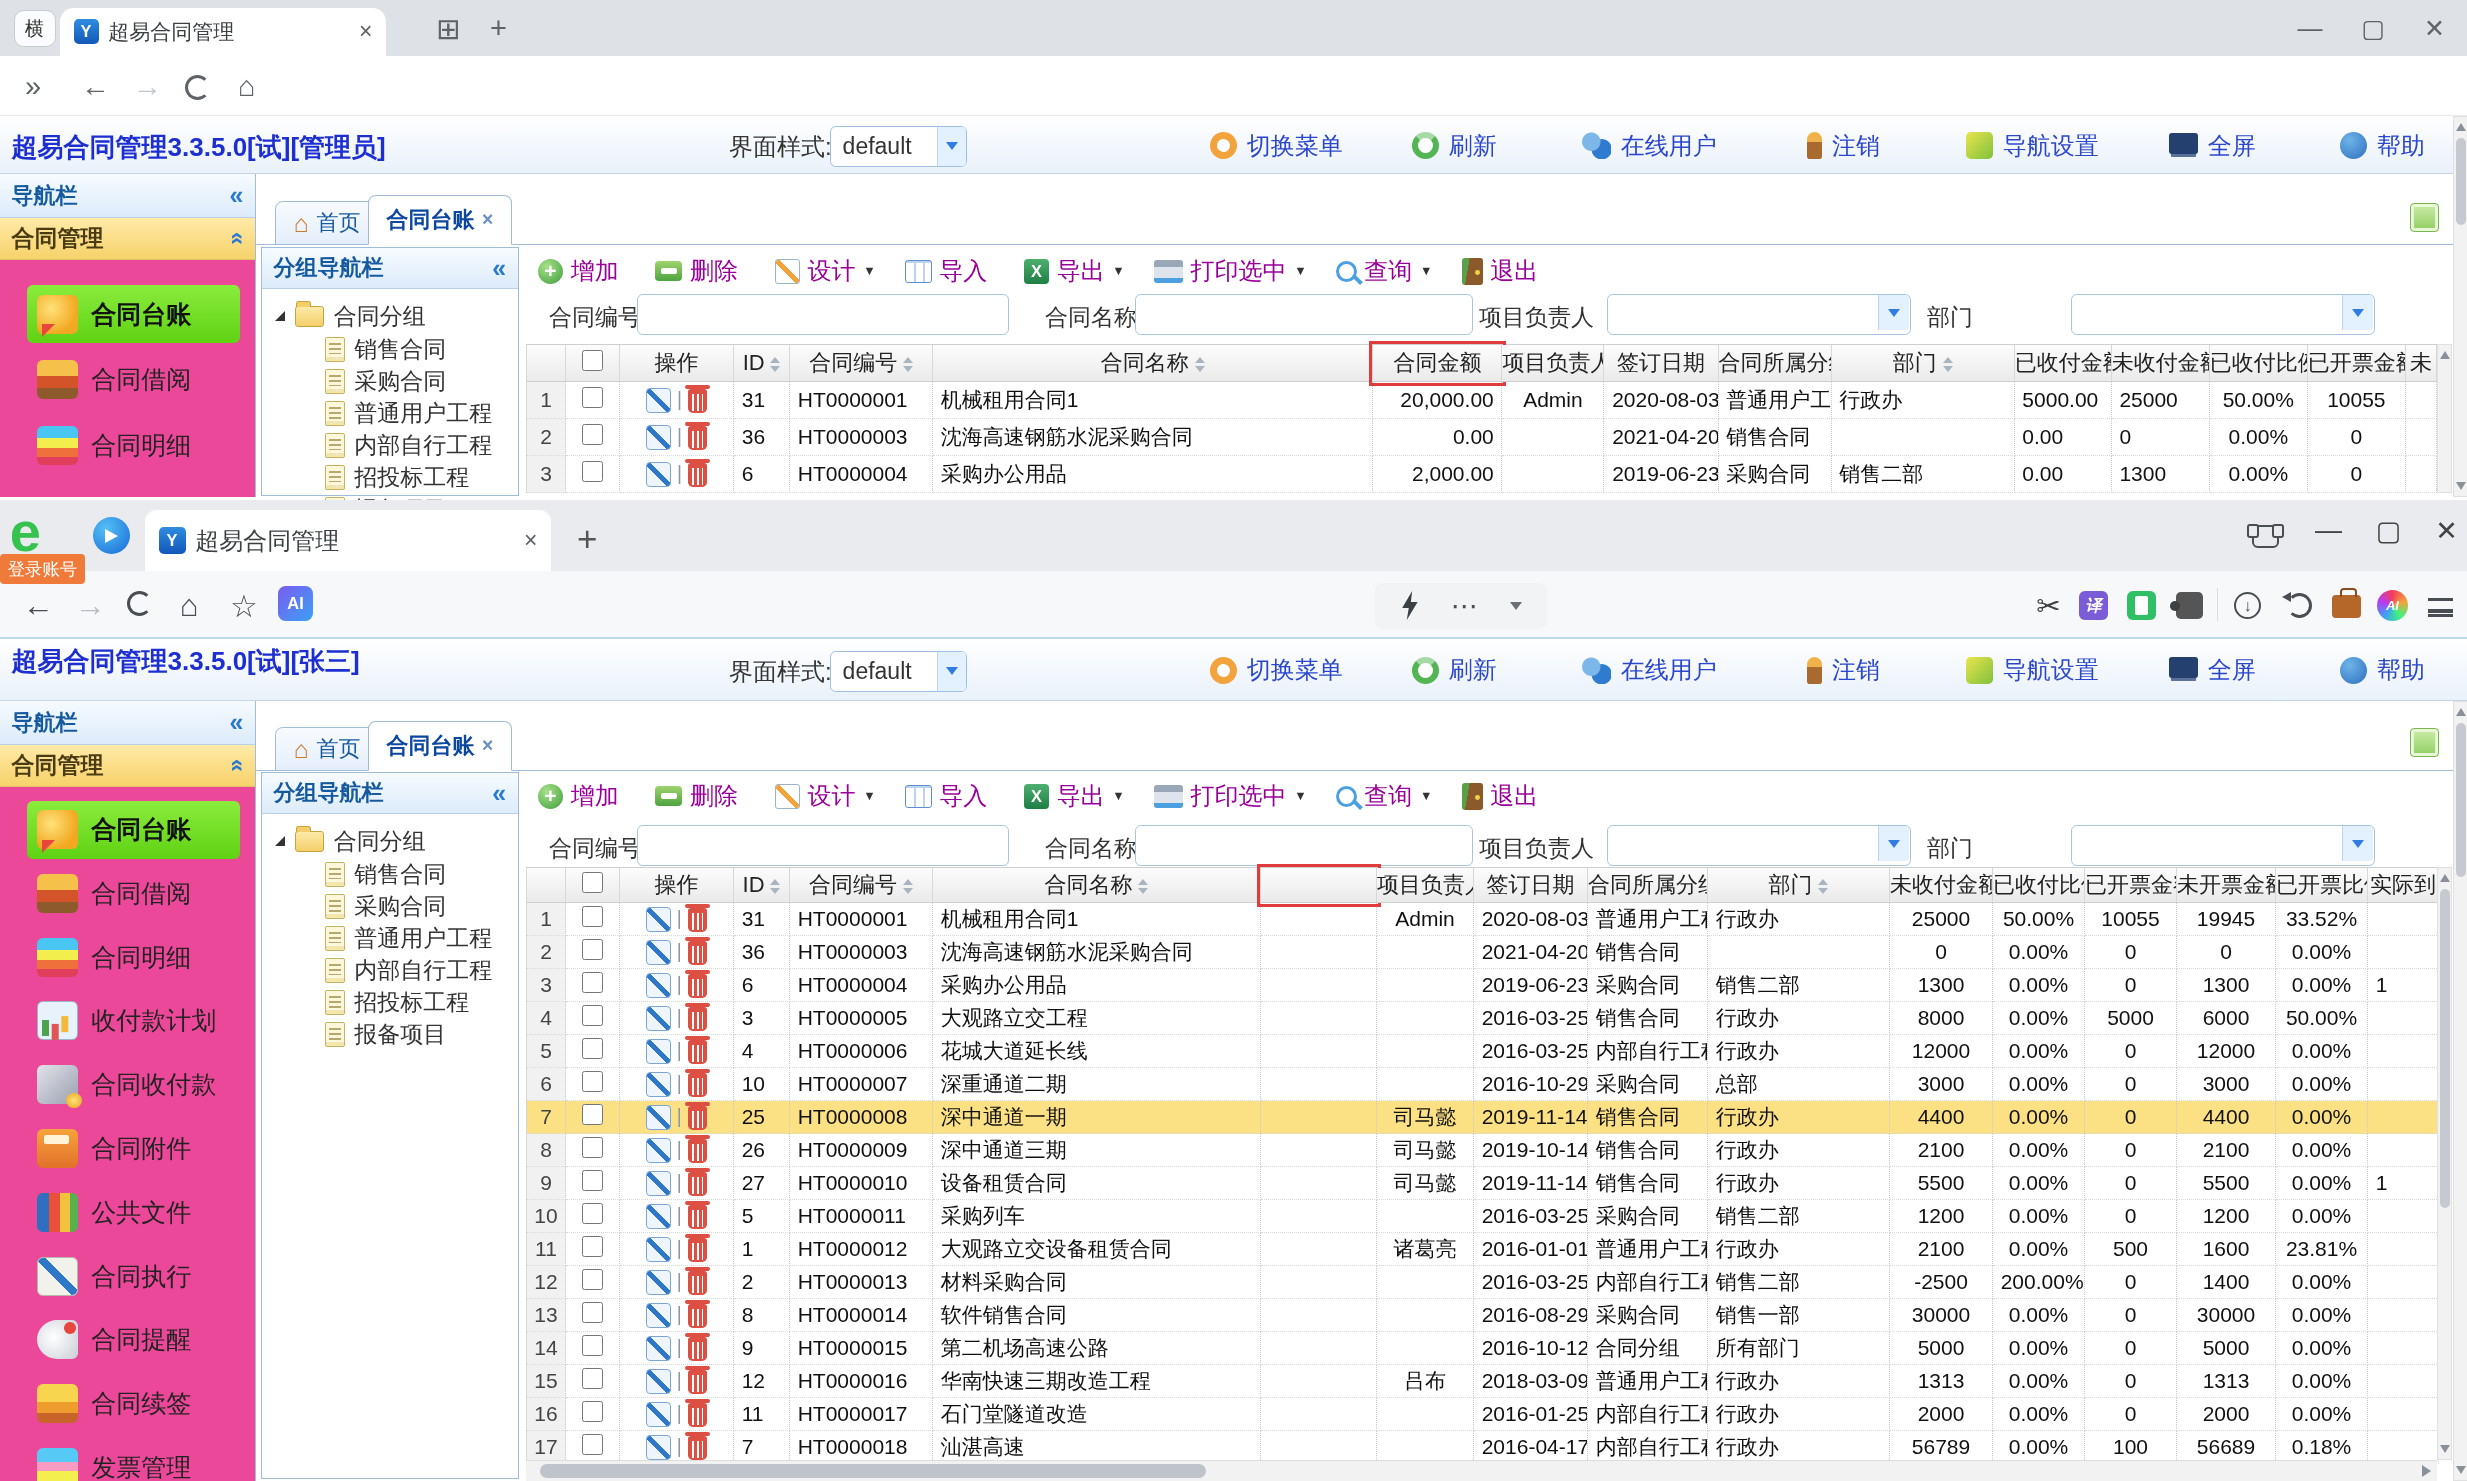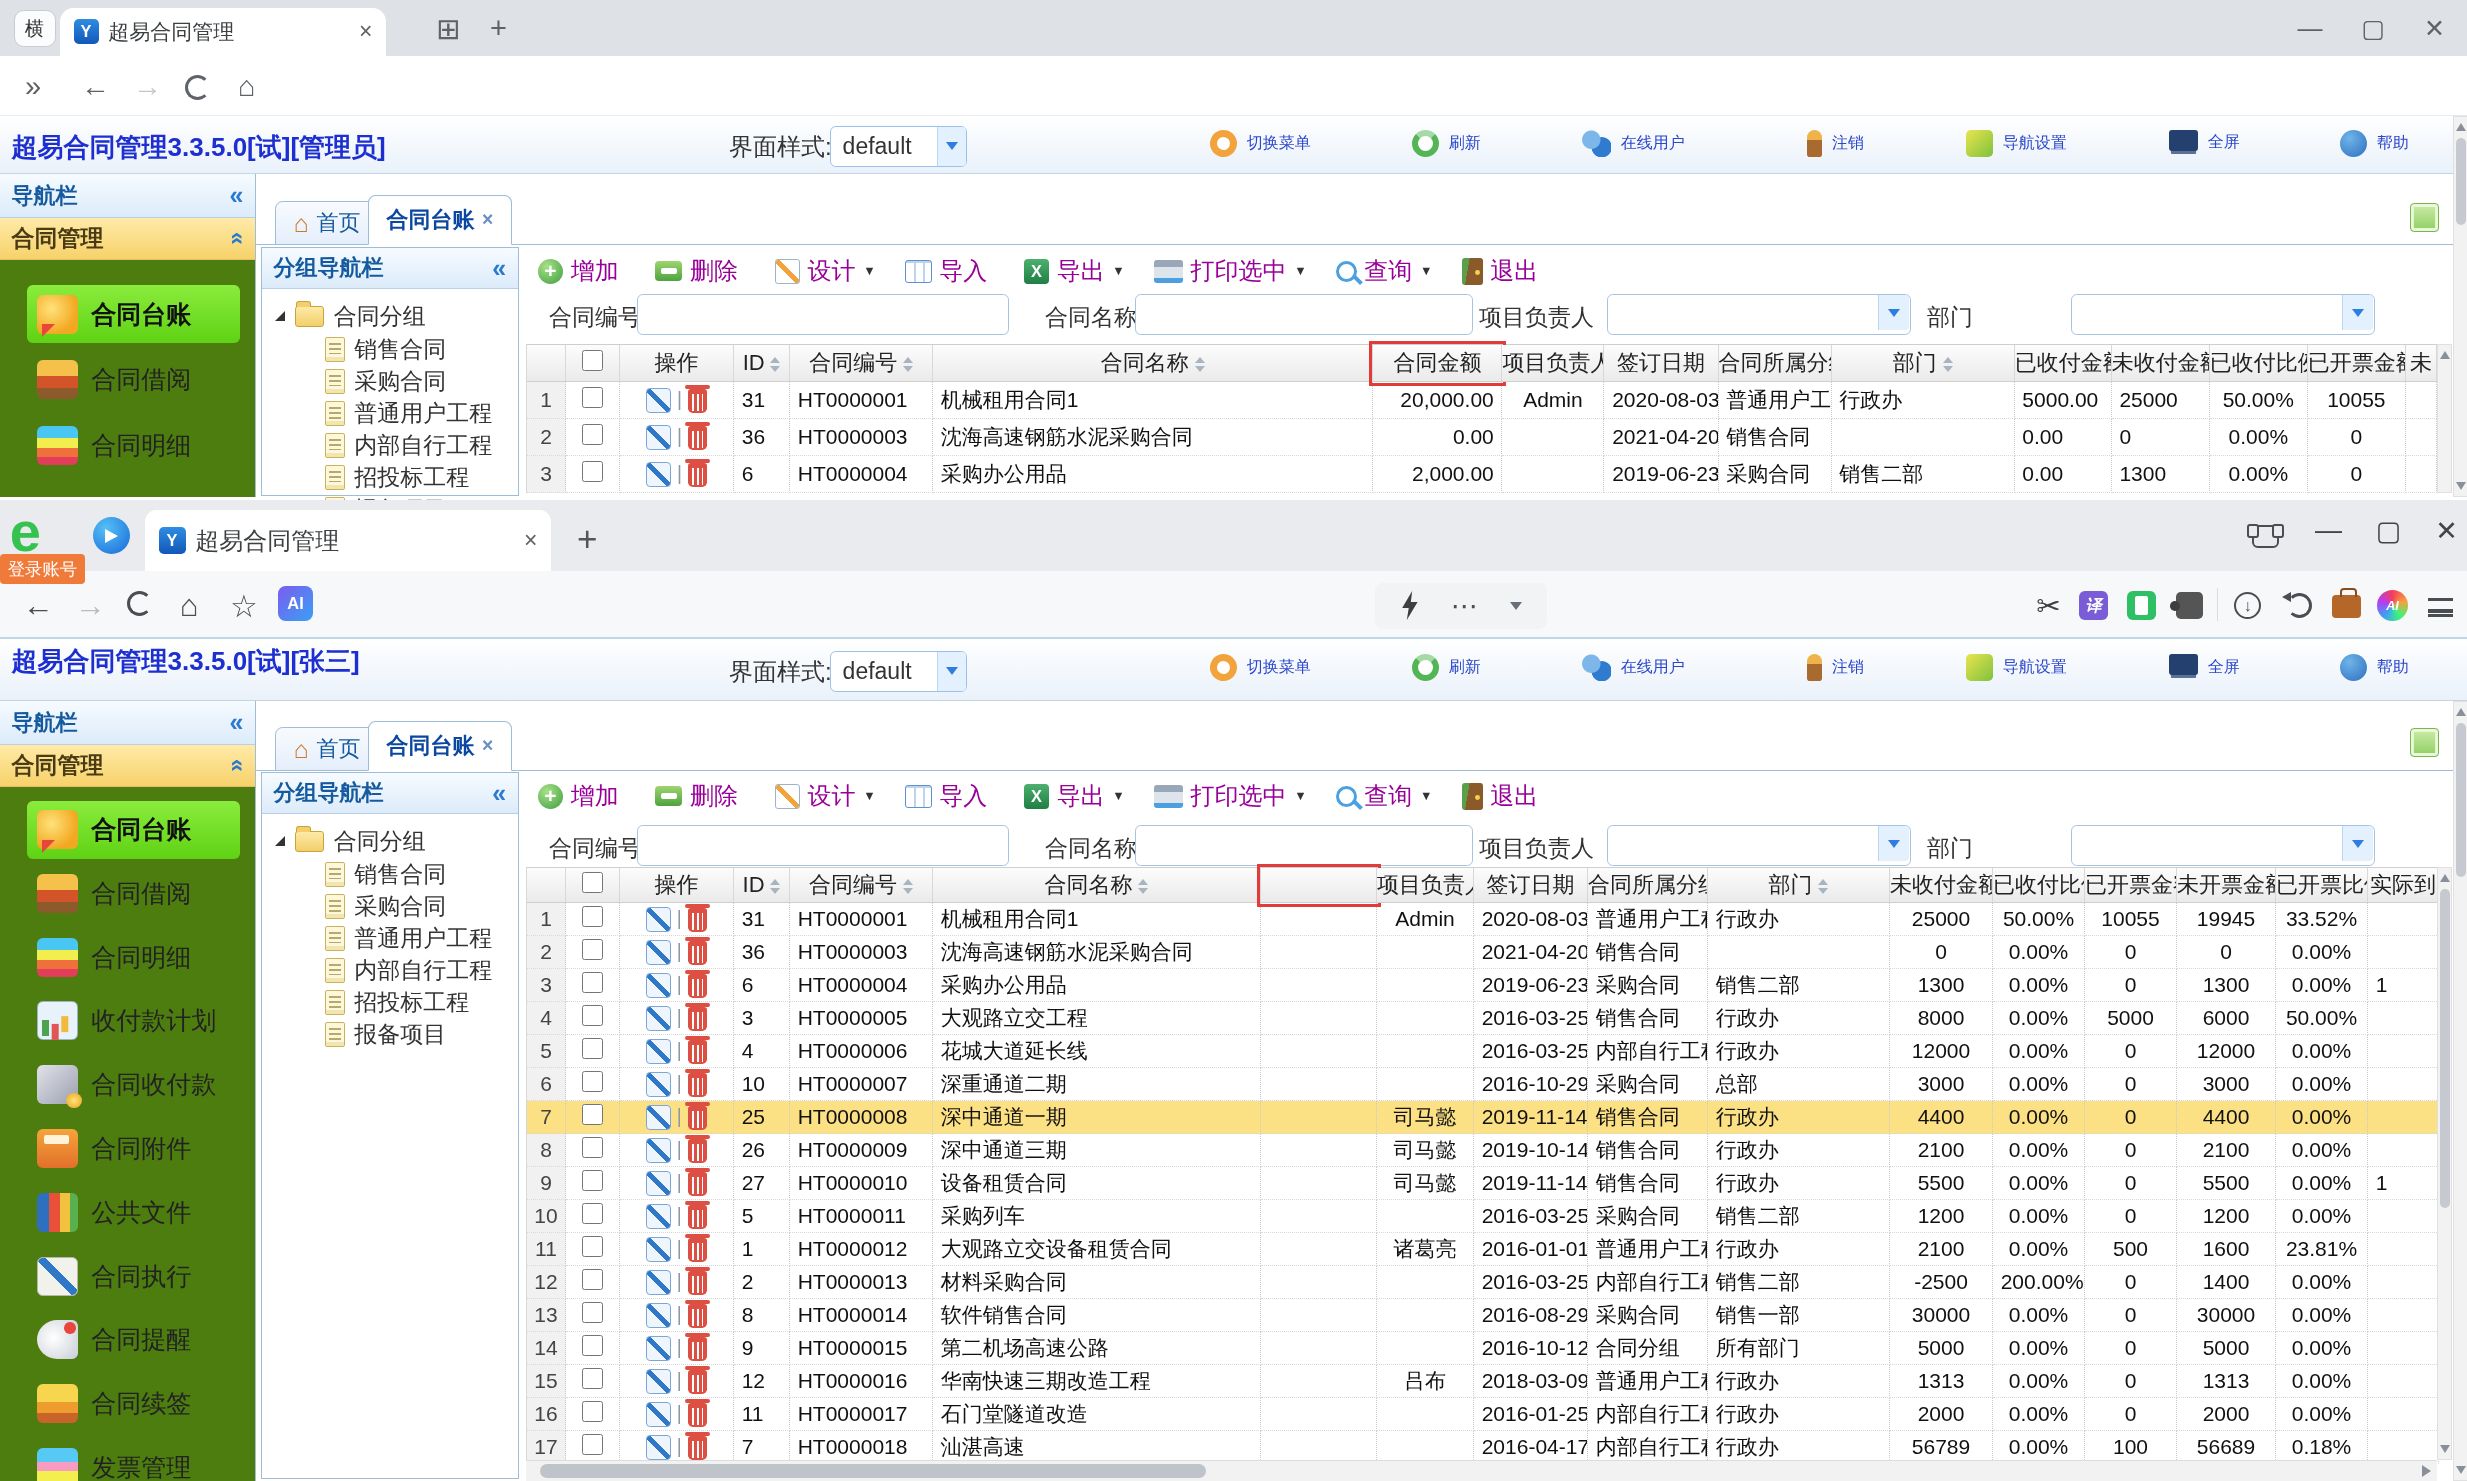--- a/index.html
+++ b/index.html
@@ -93,39 +93,39 @@
 
 .apphead{position:absolute;left:0;width:100%;background:linear-gradient(#ffffff,#e9f1fa);border-bottom:1px solid #c6d5e4}
 .apptitle{position:absolute;left:11.6px;font-size:26px;font-weight:bold;color:#1d2fd0;white-space:nowrap}
 .stylelabel{position:absolute;left:729px;font-size:24px;color:#333}
 .combo{position:absolute;background:#fff;border:1.9px solid #9cc0e8;border-radius:5.8px;display:flex;align-items:center}
 .combotext{flex:1;font-size:23px;color:#333;padding-left:11.6px}
 .comboarr{width:29px;align-self:stretch;background:#e3f0fd;border-left:1px solid #bcd6ee;display:flex;align-items:center;justify-content:center;border-radius:0 3.9px 3.9px 0}
 .comboarr i{width:0;height:0;border-top:8.7px solid #2f7de0;border-left:6.8px solid transparent;border-right:6.8px solid transparent}
 .menurow{position:absolute;inset:0}
 .mitem{position:absolute;display:flex;align-items:center;gap:9.7px}
-.mitem .mlabel{font-size:16px;color:#2b47cc;white-space:nowrap}
+.mitem .mlabel{font-size:24px;color:#2b47cc;white-space:nowrap}
 .menurow .mitem:nth-of-type(1){left:1210px}
 .menurow .mitem:nth-of-type(2){left:1412px}
 .menurow .mitem:nth-of-type(3){left:1582px}
 .menurow .mitem:nth-of-type(4){left:1807px}
 .menurow .mitem:nth-of-type(5){left:1966px}
 .menurow .mitem:nth-of-type(6){left:2169px}
 .menurow .mitem:nth-of-type(7){left:2340px}
 [data-name="switch-menu-icon"]{width:27px;height:27px;border-radius:50%;border:7.7px solid #f2a33c;background:#fff;transform:rotate(20deg)}
 [data-name="refresh-icon"]{width:27px;height:27px;border-radius:50%;border:6.8px solid #53b553;border-top-color:#a5d9a5;background:#fff}
 [data-name="online-users-icon"]{width:29px;height:27px;background:radial-gradient(circle at 32% 36%,#7db6e8 0 8.7px,transparent 9.7px),radial-gradient(circle at 68% 64%,#2f7bd0 0 9.7px,transparent 10.6px)}
 [data-name="logout-icon"]{width:15.4px;height:27px;background:linear-gradient(#f0b24a 0 38%,#a86a2e 38%);border-radius:7.7px 7.7px 2.9px 2.9px}
 [data-name="nav-settings-icon"]{width:27px;height:27px;background:linear-gradient(135deg,#eae44e,#7ec23c);border-radius:4.8px}
 [data-name="fullscreen-icon"]{width:29px;height:21px;background:#23406e;border-radius:2.9px;box-shadow:0 4.8px 0 -1.9px #5a7299;margin-bottom:4.8px}
 [data-name="help-icon"]{width:27px;height:27px;border-radius:50%;background:radial-gradient(circle at 35% 30%,#6fb4e8,#2e6fc0);color:#fff;font-size:18.3px;font-weight:bold;display:flex;align-items:center;justify-content:center}
 
 
 .content{position:absolute;left:0;width:100%;background:#fff}
-.sidebar{position:absolute;left:0;top:0;width:256px;height:100%;border-right:1px solid #9fbcd8;background:#4d7c0f}
+.sidebar{position:absolute;left:0;top:0;width:256px;height:100%;border-right:1px solid #9fbcd8;background:#ec4899}
 .navhdr{height:44px;background:linear-gradient(#f6fbff,#dcebfa);border-bottom:1px solid #b8cfe5;display:flex;align-items:center;padding:0 11.6px}
 .navhdr .t{flex:1;font-size:22px;font-weight:bold;color:#155a9e}
 .collapse{color:#2a7bd0;font-size:25px;font-weight:bold}
 .accordion{height:42px;background:linear-gradient(#ffeaa8,#f7d26a);border-bottom:1px solid #e0c06a;display:flex;align-items:center;padding:0 11.6px}
 .accordion .t{flex:1;font-size:23px;font-weight:bold;color:#4a3b12}
 .dblup{color:#2a7bd0;font-size:23px;font-weight:bold;transform:rotate(90deg)}
 .sblist{padding-top:25px}
 .sbitem{display:flex;align-items:center;gap:13.5px;height:58px;margin:0 15.4px 7.7px 27px;padding:0 9.7px;border-radius:5.8px}
 .sbitem.sel{background:linear-gradient(#8aec3c,#5fd214)}
 .sbitem .sblabel{font-size:25px;color:#222;white-space:nowrap}

